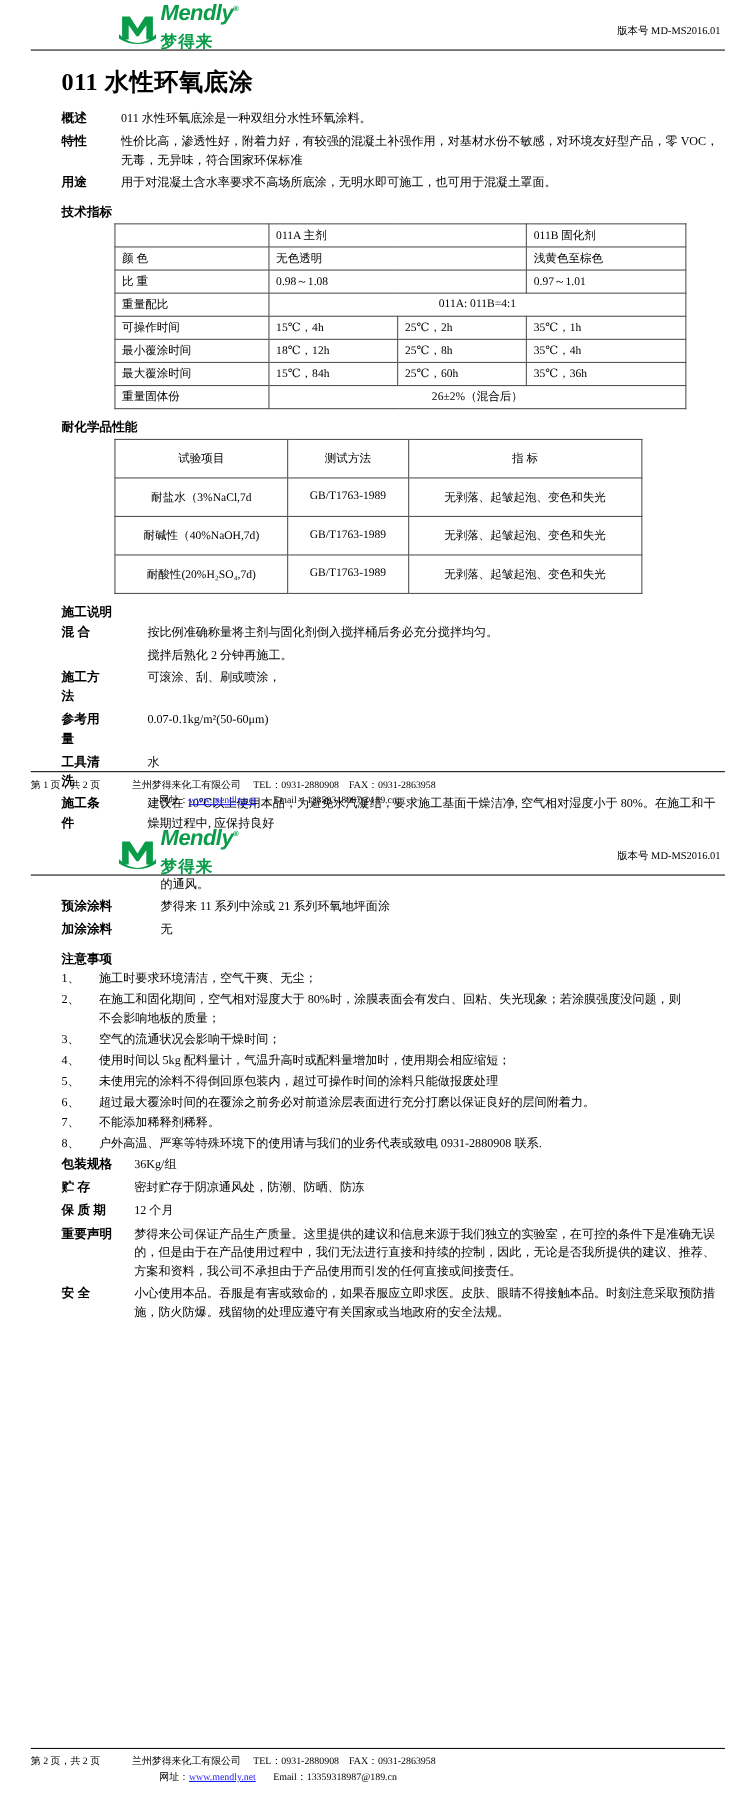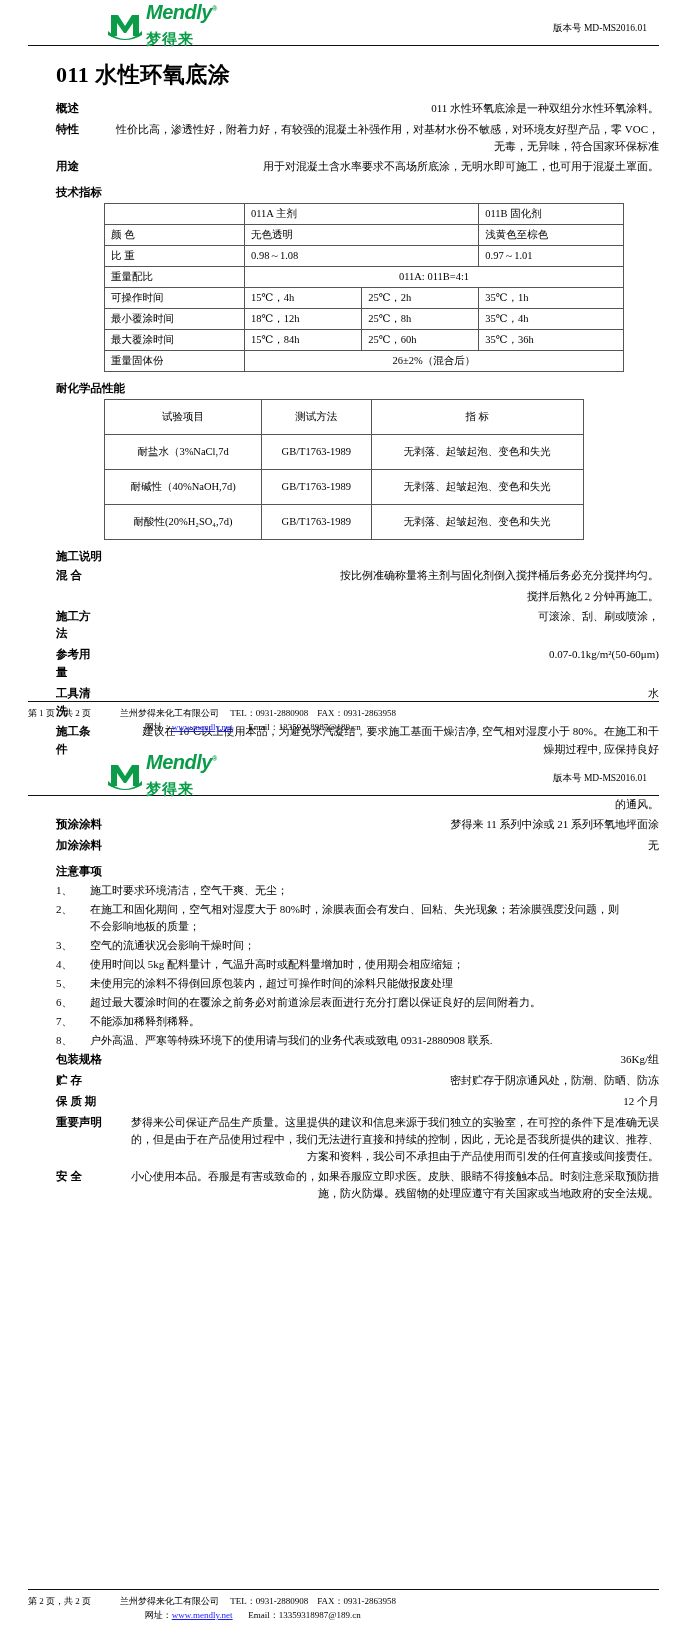--- a/index.html
+++ b/index.html
@@ -50,21 +50,21 @@
   .logo-reg { font-size: 7px; vertical-align: super; }
   .logo-cn {
     font-size: 15px;
     font-weight: bold;
     color: #0a9c49;
     letter-spacing: 1px;
     margin-top: 10px;
   }
   .version {
     position: absolute;
-    right: 12px;
+    right: 4px;
     top: 22px;
     font-size: 9.5px;
     font-family: "Liberation Serif", serif;
   }
 
   
   h1.doc-title {
     font-size: 22px;
     font-weight: bold;
     margin: 14px 0 10px 28px;
@@ -82,21 +82,20 @@
     flex: 0 0 44px;
     font-weight: bold;
     font-size: 11.5px;
     margin-left: 28px;
   }
   .row .lbl.wide { width: 56px; flex: 0 0 56px; }
   .row .val {
     flex: 1;
     font-size: 11px;
     padding-left: 10px;
-    text-align: right;
   }
   .row .val.indent { padding-left: 34px; }
 
   
   .cap {
     font-weight: bold;
     font-size: 11.5px;
     margin: 9px 0 3px 28px;
   }
 

